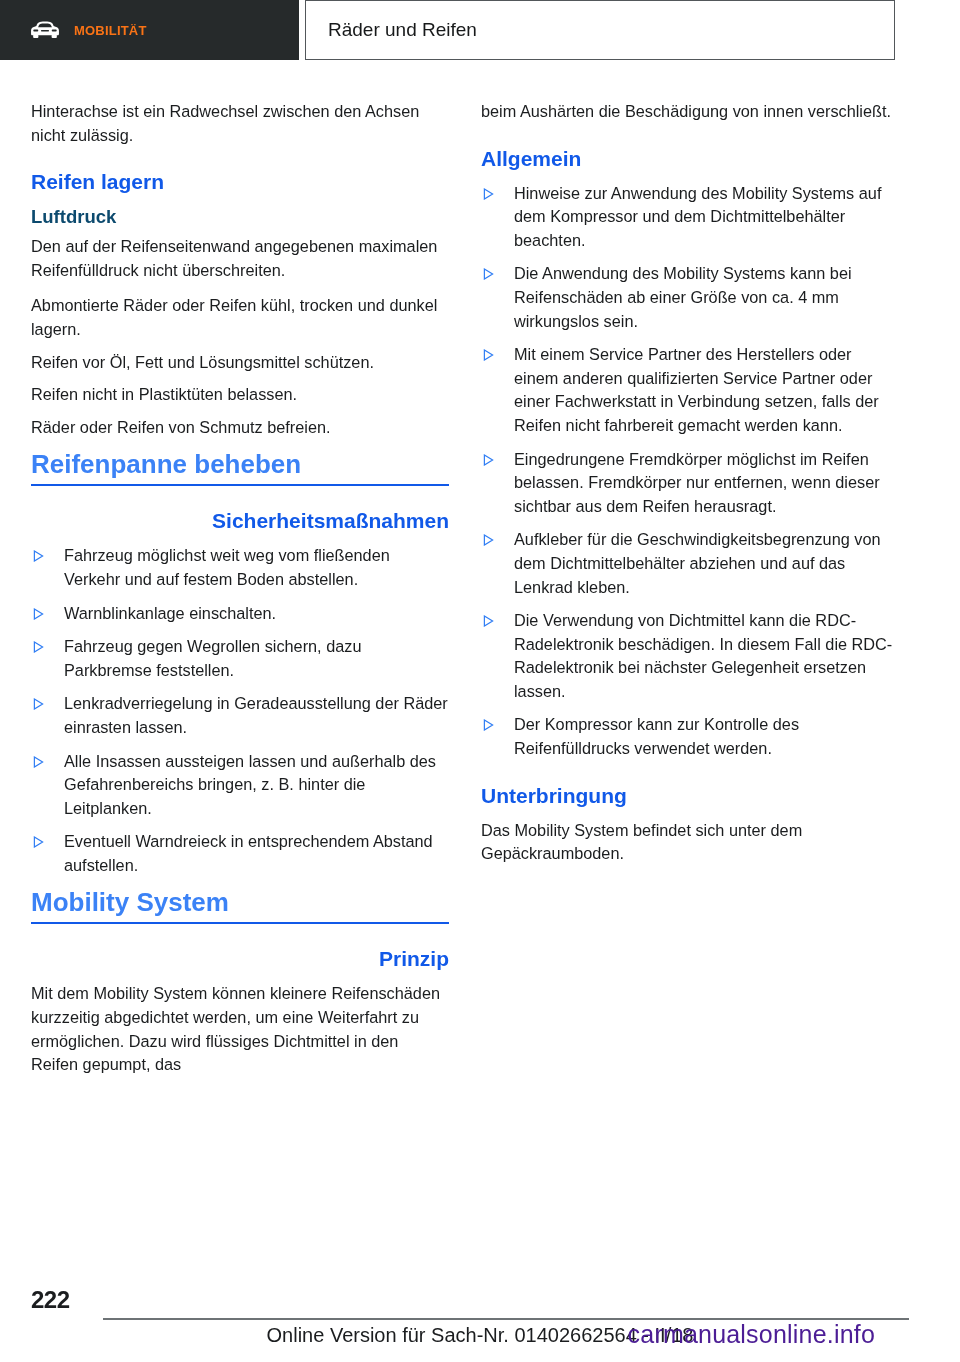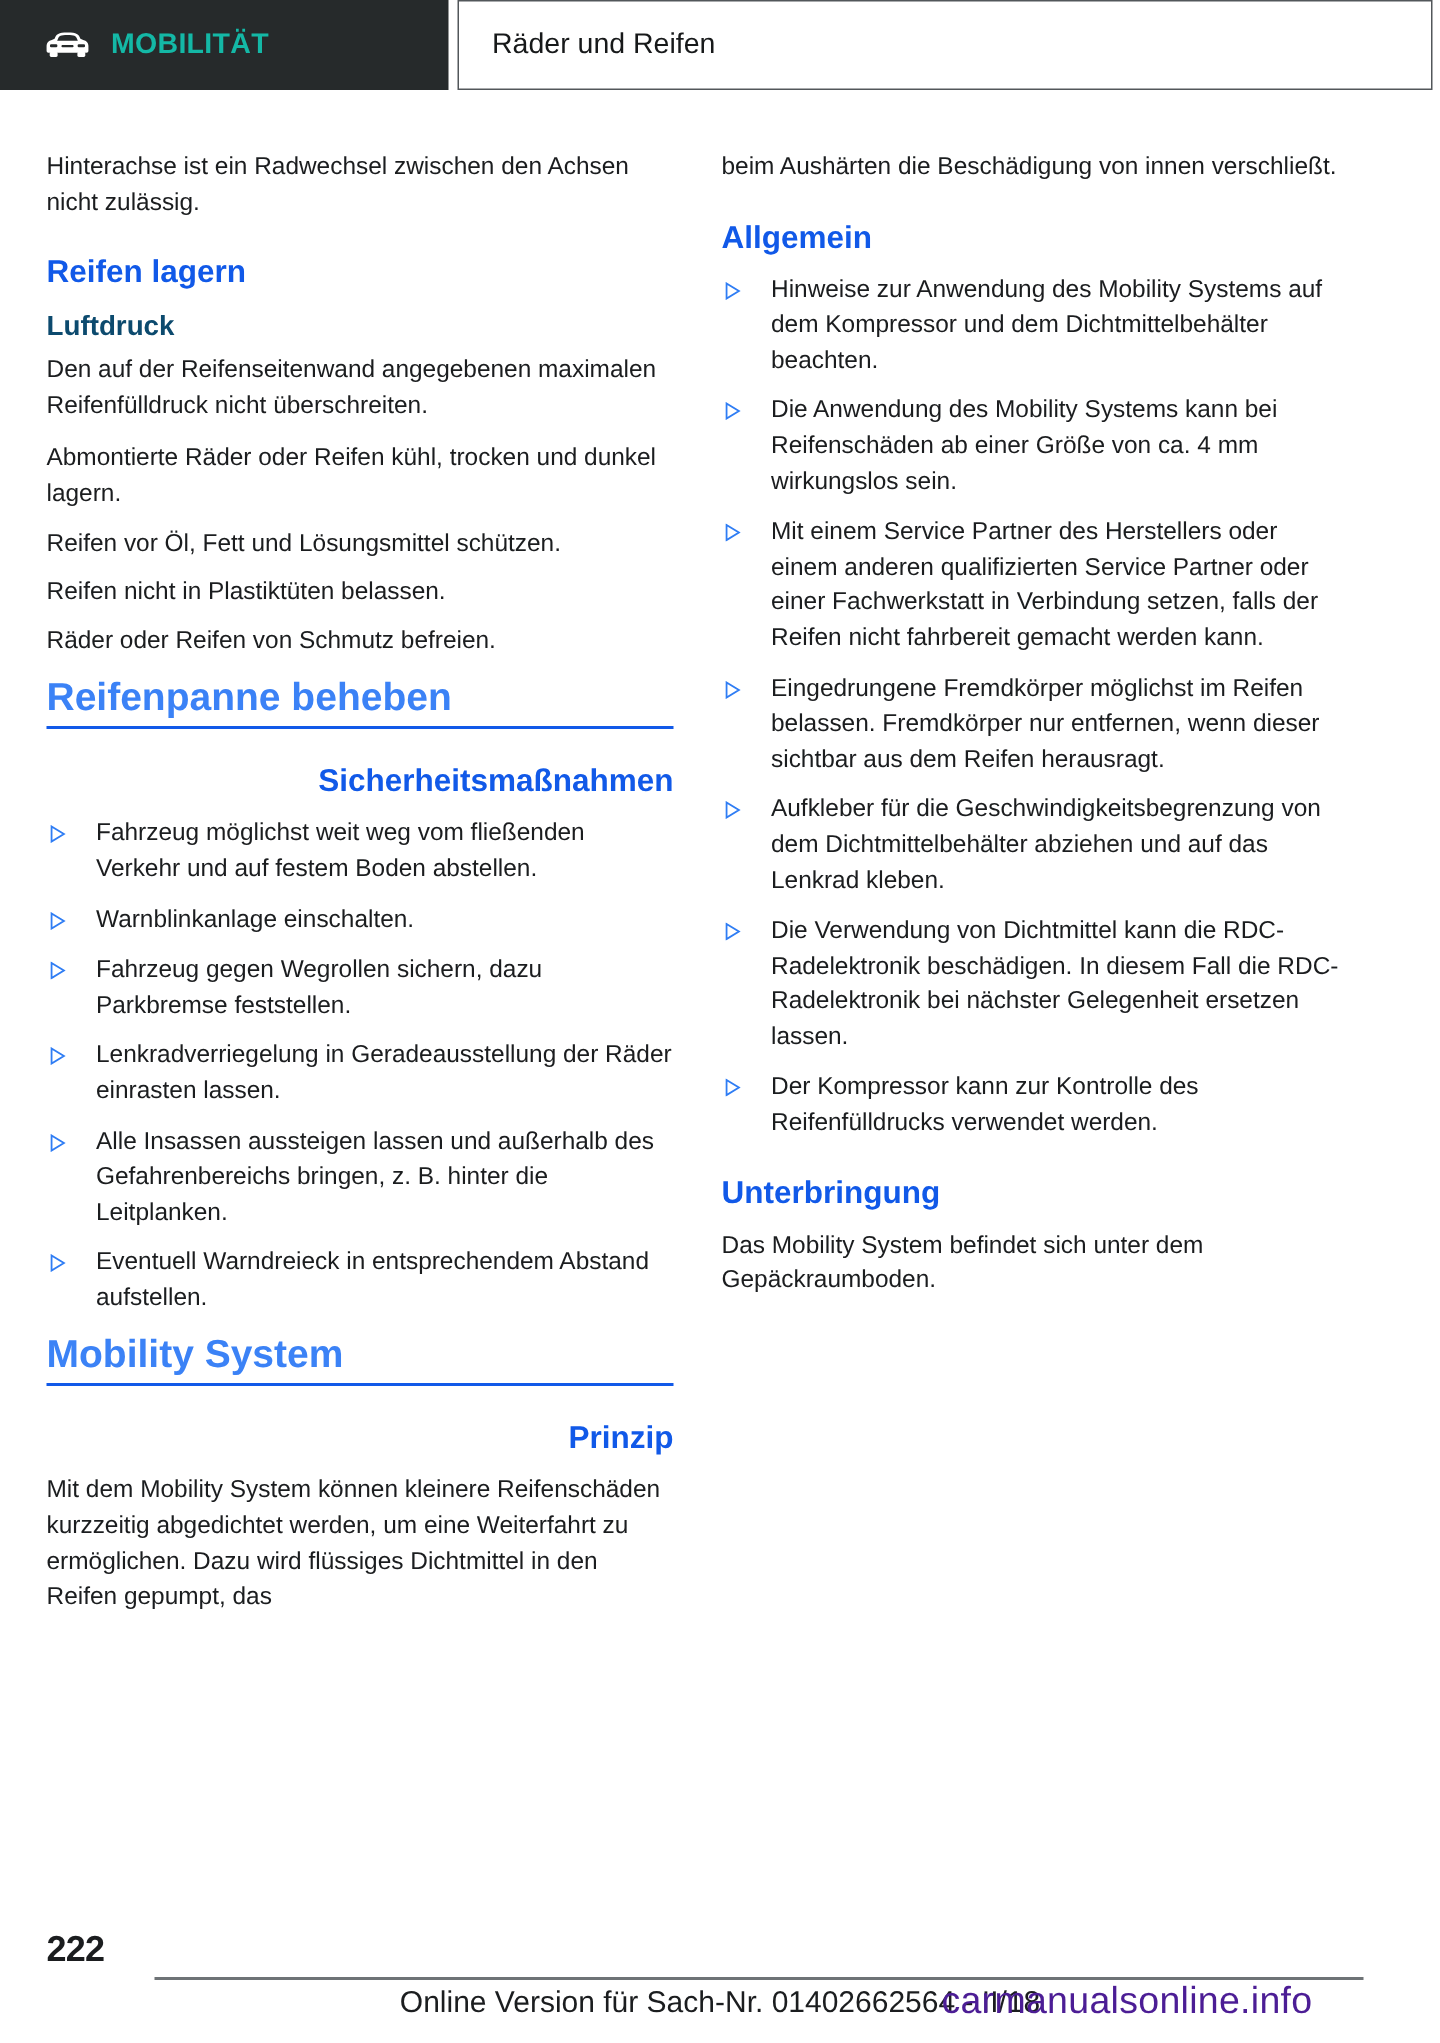--- a/index.html
+++ b/index.html
@@ -38,31 +38,31 @@
     padding-left: 30px;
     gap: 14px;
   }
   .car-icon {
     width: 30px;
     height: 22px;
     display: block;
     flex: 0 0 auto;
   }
   .header-chapter-label {
-    color: #14b8a6;
-    font-size: 19px;
+    color: #f97316;
+    font-size: 13px;
     font-weight: bold;
     letter-spacing: 0.2px;
     white-space: nowrap;
   }
   .header-tab {
     position: absolute;
     top: 0;
     left: 305px;
-    width: 650px;
+    width: 590px;
     height: 60px;
     background: #ffffff;
     border: 1px solid #52575a;
     display: flex;
     align-items: center;
     padding-left: 22px;
   }
   .header-tab-label {
     color: #17191a;
     font-size: 19px;

